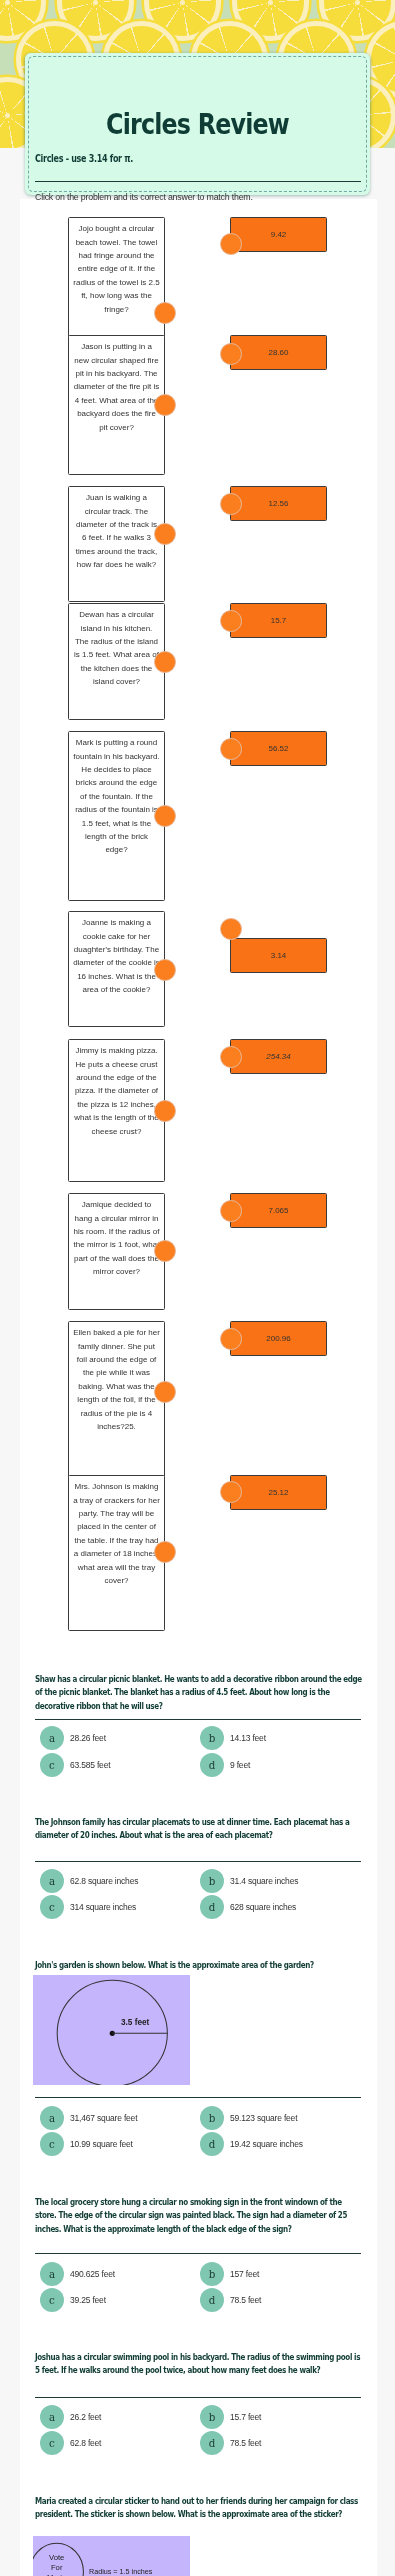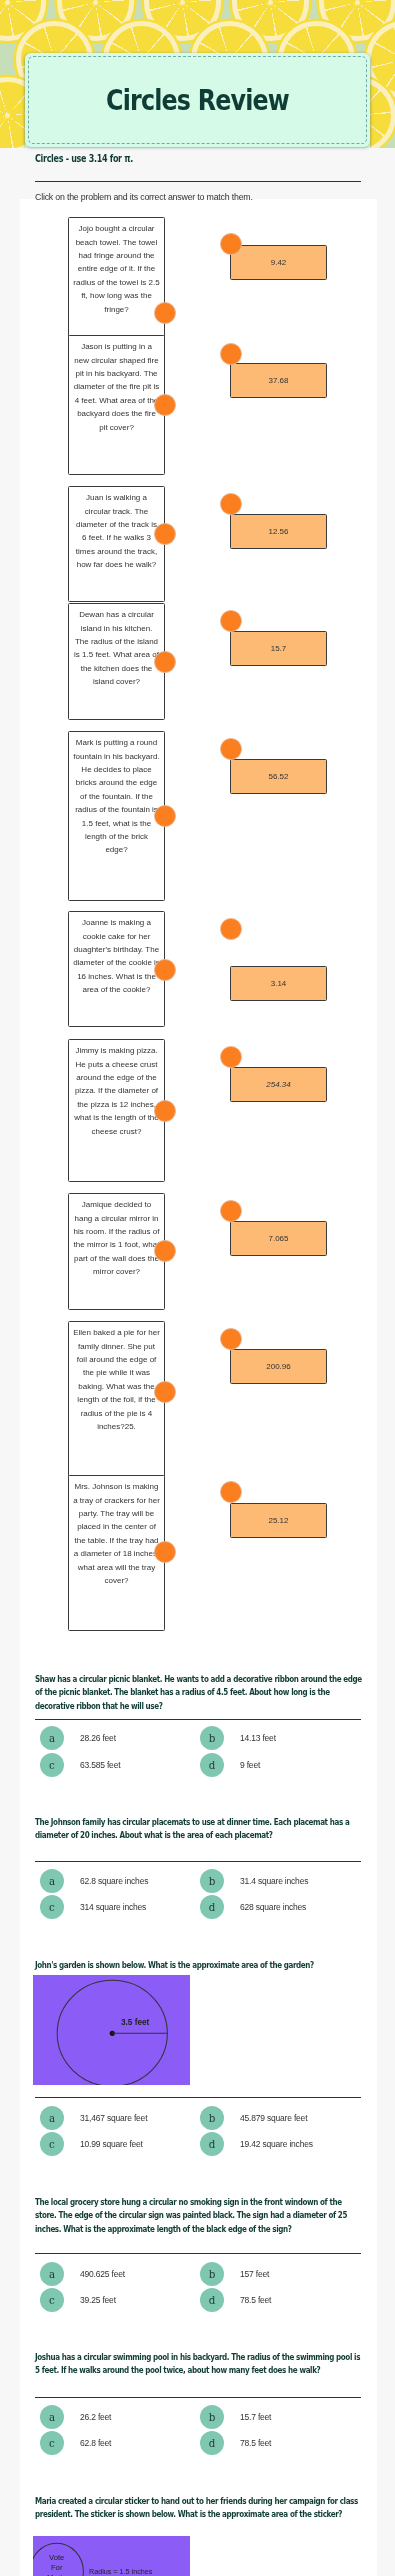--- a/index.html
+++ b/index.html
@@ -52,43 +52,43 @@
   .instr { position: absolute; left: 35px; font-size: 8.8px; color: #333; letter-spacing: -0.2px; }
   .prob {
     position: absolute; left: 68px; width: 97px;
     border: 0.8px solid #3a3a3a; border-radius: 1.5px; background: #fff;
     padding: 4.1px 4.1px; text-align: center;
     font-size: 8px; line-height: 13.4px; color: #333;
     cursor: pointer;
   }
   .ans {
     position: absolute; left: 230px; width: 97px; height: 35px;
-    border: 0.8px solid #3a3a3a; border-radius: 1.5px; background: #fdba74;
+    border: 0.8px solid #3a3a3a; border-radius: 1.5px; background: #f97316;
     display: flex; align-items: center; justify-content: center;
-    font-size: 8px; color: #333; cursor: pointer; margin-top: 28px;
+    font-size: 8px; color: #333; cursor: pointer;
   }
   .dot {
     position: absolute; width: 21.6px; height: 21.6px; border-radius: 50%;
     background: #fb7f1e; border: 0.8px solid #e6b89a;
     cursor: pointer;
   }
   .q {
     position: absolute; left: 35px; width: 330px;
     font-family: "DejaVu Sans", sans-serif; font-weight: bold; color: #123d36;
     font-size: 9px; line-height: 13.4px; letter-spacing: -0.5px;
   }
   .q span.inner { display: inline-block; transform-origin: left top; transform: scaleX(0.80); width: 125%; }
   .opt { position: absolute; display: flex; align-items: center; cursor: pointer; }
   .bubble {
     width: 24px; height: 24px; border-radius: 50%; background: #80c7b2;
     display: flex; align-items: center; justify-content: center;
     font-family: "DejaVu Serif", serif; font-size: 10.3px; color: #1b3b35;
   }
-  .opt-text { margin-left: 16px; font-size: 8.5px; color: #333; letter-spacing: -0.2px; white-space: nowrap; }
-  .figure { position: absolute; background: #8b5cf6; }
+  .opt-text { margin-left: 6px; font-size: 8.5px; color: #333; letter-spacing: -0.2px; white-space: nowrap; }
+  .figure { position: absolute; background: #c4b5fd; }
 </style>
 </head>
 <body>
 
 <div class="banner">
   <div class="lemon" style="left:-31px;top:-36px;"></div>
   <div class="lemon" style="left:57px;top:-36px;"></div>
   <div class="lemon" style="left:144px;top:-36px;"></div>
   <div class="lemon" style="left:232px;top:-36px;"></div>
   <div class="lemon" style="left:319px;top:-36px;"></div>
@@ -98,21 +98,21 @@
   <div class="lemon" style="left:278px;top:20.6px;"></div>
   <div class="lemon" style="left:366px;top:20.6px;"></div>
   <div class="lemon" style="left:-31px;top:77px;"></div>
   <div class="lemon" style="left:57px;top:77px;"></div>
   <div class="lemon" style="left:144px;top:77px;"></div>
   <div class="lemon" style="left:232px;top:77px;"></div>
   <div class="lemon" style="left:319px;top:77px;"></div>
   <div class="title-box" style="top:53px;height:111px;"></div>
 </div>
 
-<div style="position:absolute;left:25px;top:53px;width:345px;height:94px;background:#d5fbe8;border-radius:6.2px;box-shadow:0 1px 3.1px rgba(60,110,100,0.45);">
+<div style="position:absolute;left:25px;top:53px;width:345px;height:142px;background:#d5fbe8;border-radius:6.2px;box-shadow:0 1px 3.1px rgba(60,110,100,0.45);">
   <div class="title-box-inner">
     <div class="title-text">Circles Review</div>
   </div>
 </div>
 
 <div style="position:absolute;left:19.6px;top:199px;width:357px;height:2509px;background:#fff;"></div>
 
 <div class="sec-title" style="top:151px;top:152px;">Circles - use 3.14 for π.</div>
 <div class="rule" style="top:181px;"></div>
 <div class="instr" style="top:192px;">Click on the problem and its correct answer to match them.</div>
@@ -120,21 +120,21 @@
 <div class="prob" style="top:217px;height:191px;"><span>Jojo bought a circular beach towel. The towel had fringe around the entire edge of it. If the radius of the towel is 2.5 ft, how long was the fringe?</span></div>
 <div class="dot" style="left:154px;top:302px;"></div>
 <div class="ans" style="top:217px;">
     <span>9.42</span>
   </div>
 <div class="dot" style="left:220px;top:233px;"></div>
 
 <div class="prob" style="top:335px;height:140px;"><span>Jason is putting in a new circular shaped fire pit in his backyard. The diameter of the fire pit is 4 feet. What area of the backyard does the fire pit cover?</span></div>
 <div class="dot" style="left:154px;top:394px;"></div>
 <div class="ans" style="top:335px;">
-    <span>37.68</span>
+    <span>28.60</span>
   </div>
 <div class="dot" style="left:220px;top:343px;"></div>
 
 <div class="prob" style="top:486px;height:116px;"><span>Juan is walking a circular track. The diameter of the track is 6 feet. If he walks 3 times around the track, how far does he walk?</span></div>
 <div class="dot" style="left:154px;top:523px;"></div>
 <div class="ans" style="top:486px;">
     <span>12.56</span>
   </div>
 <div class="dot" style="left:220px;top:493px;"></div>
 
@@ -234,21 +234,21 @@
   </svg>
   <div style="position:absolute;left:88px;top:43px;font-size:8.2px;font-weight:bold;color:#222;">3.5 feet</div>
 </div>
 <div class="rule" style="top:2097px;"></div>
 <div class="opt" style="left:40px;top:2106px;">
     <div class="bubble">a</div>
     <div class="opt-text">31,467 square feet</div>
   </div>
 <div class="opt" style="left:200px;top:2106px;">
     <div class="bubble">b</div>
-    <div class="opt-text">45.879 square feet</div>
+    <div class="opt-text">59.123 square feet</div>
   </div>
 <div class="opt" style="left:40px;top:2132px;">
     <div class="bubble">c</div>
     <div class="opt-text">10.99 square feet</div>
   </div>
 <div class="opt" style="left:200px;top:2132px;">
     <div class="bubble">d</div>
     <div class="opt-text">19.42 square inches</div>
   </div>
 

